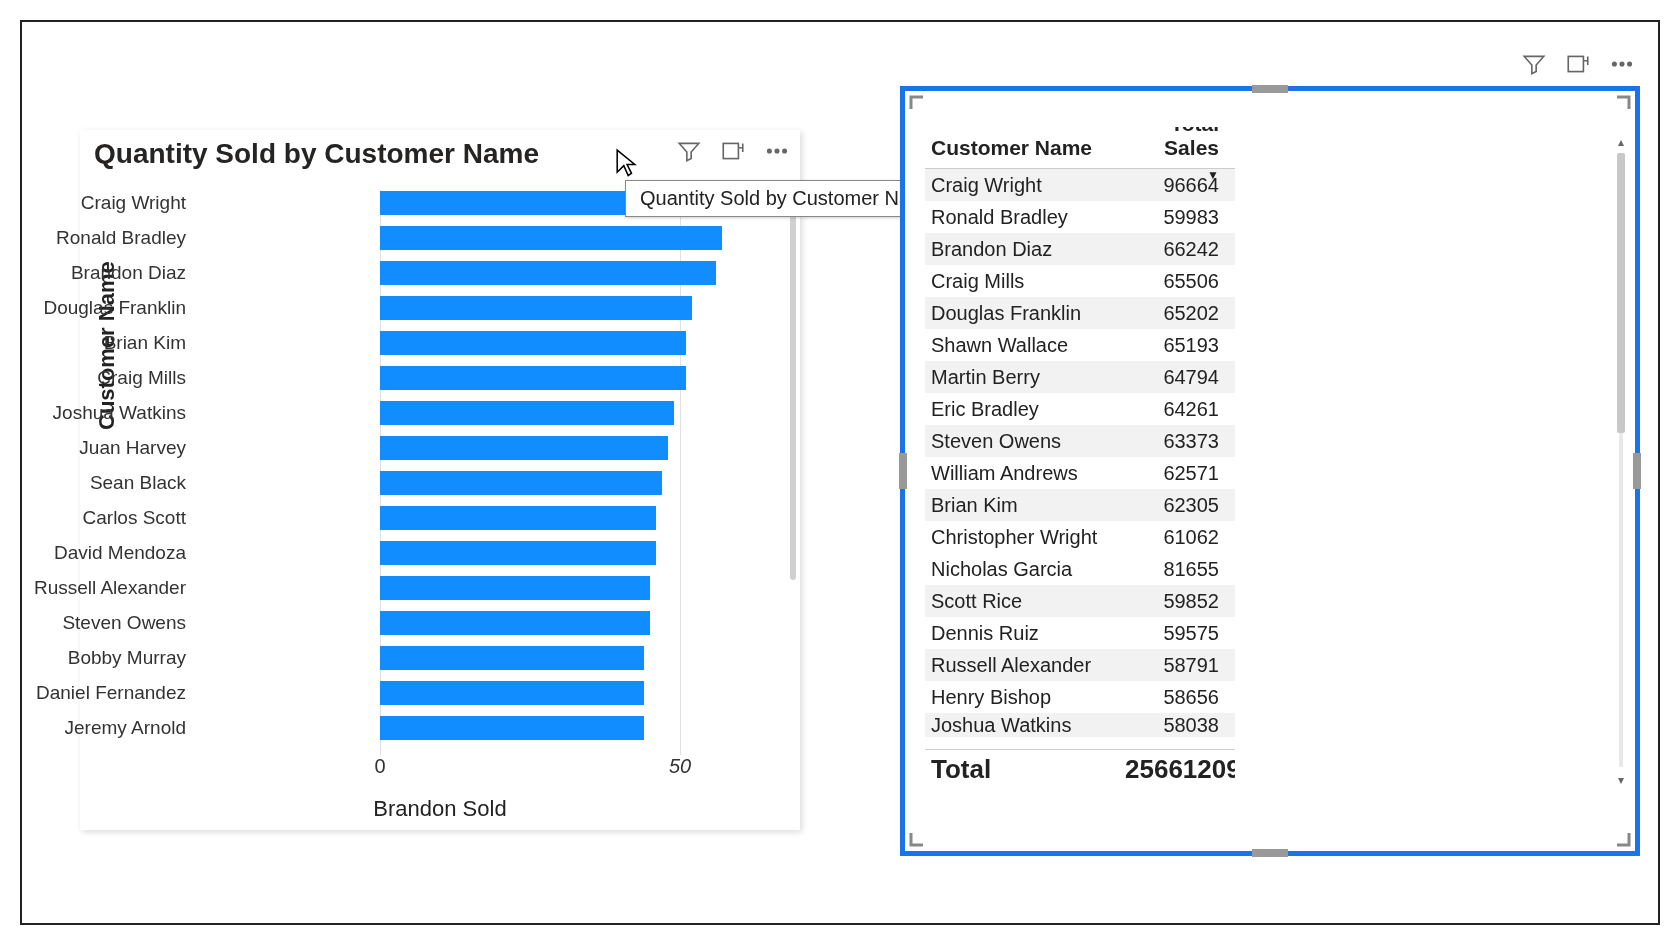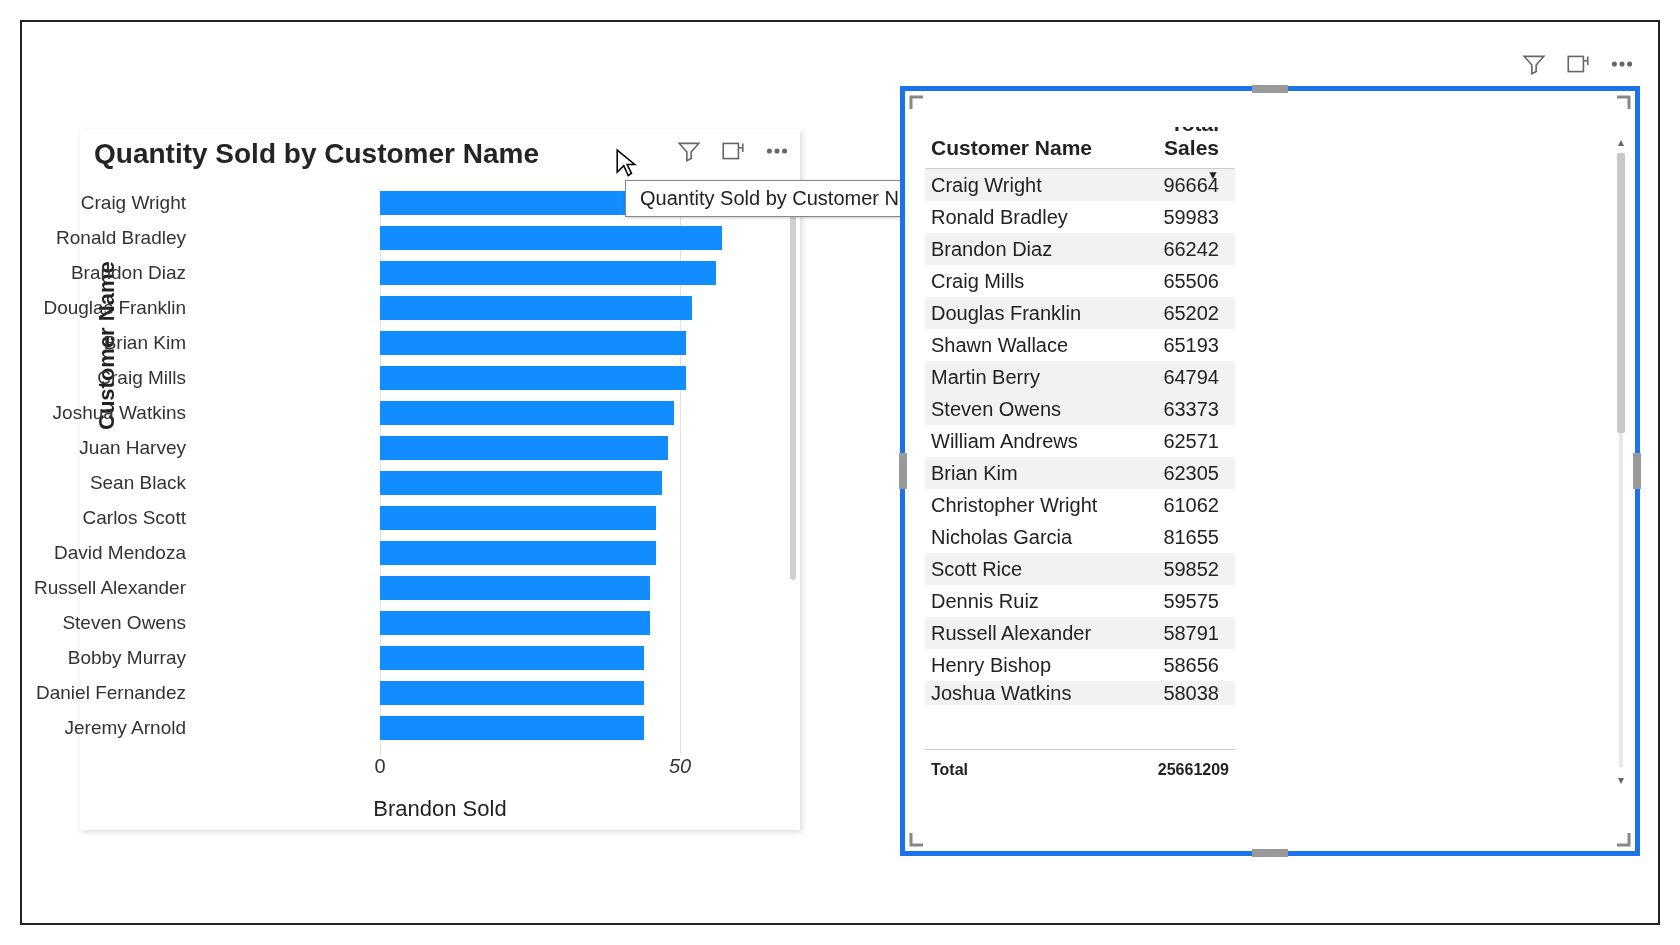--- a/index.html
+++ b/index.html
@@ -144,21 +144,21 @@
   .col-val  { width: 110px; text-align: right; padding-right: 6px; }
   .sort-caret { font-size: 12px; margin-left: 2px; }
   .table-body {
     height: 580px;
     overflow: hidden;
   }
   .table-row { display: flex; height: 32px; align-items: center; font-size: 20px; }
   .table-row.alt { background: #f2f2f2; }
   .table-row.last { height: 24px; }
   .table-total {
-    display: flex; font-weight: 700; font-size: 16px;
+    display: flex; font-weight: 700; font-size: 26px;
     border-top: 1px solid #ccc;
     height: 40px; align-items: center; gap: 12px;
   }
   .table-scroll {
     position: absolute; right: 8px; top: 44px; width: 12px; height: 650px;
   }
   .table-scroll .track {
     position: absolute; left: 4px; top: 18px; width: 4px; height: 614px; background: #e8e8e8;
   }
   .table-scroll .thumb {
@@ -356,20 +356,24 @@
           <div class="col-val">65202</div>
         </div>
         <div class="table-row">
           <div class="col-name">Shawn Wallace</div>
           <div class="col-val">65193</div>
         </div>
         <div class="table-row alt">
           <div class="col-name">Martin Berry</div>
           <div class="col-val">64794</div>
         </div>
+        <div class="table-row">
+          <div class="col-name">Eric Bradley</div>
+          <div class="col-val">64261</div>
+        </div>
         <div class="table-row alt">
           <div class="col-name">Steven Owens</div>
           <div class="col-val">63373</div>
         </div>
         <div class="table-row">
           <div class="col-name">William Andrews</div>
           <div class="col-val">62571</div>
         </div>
         <div class="table-row alt">
           <div class="col-name">Brian Kim</div>

